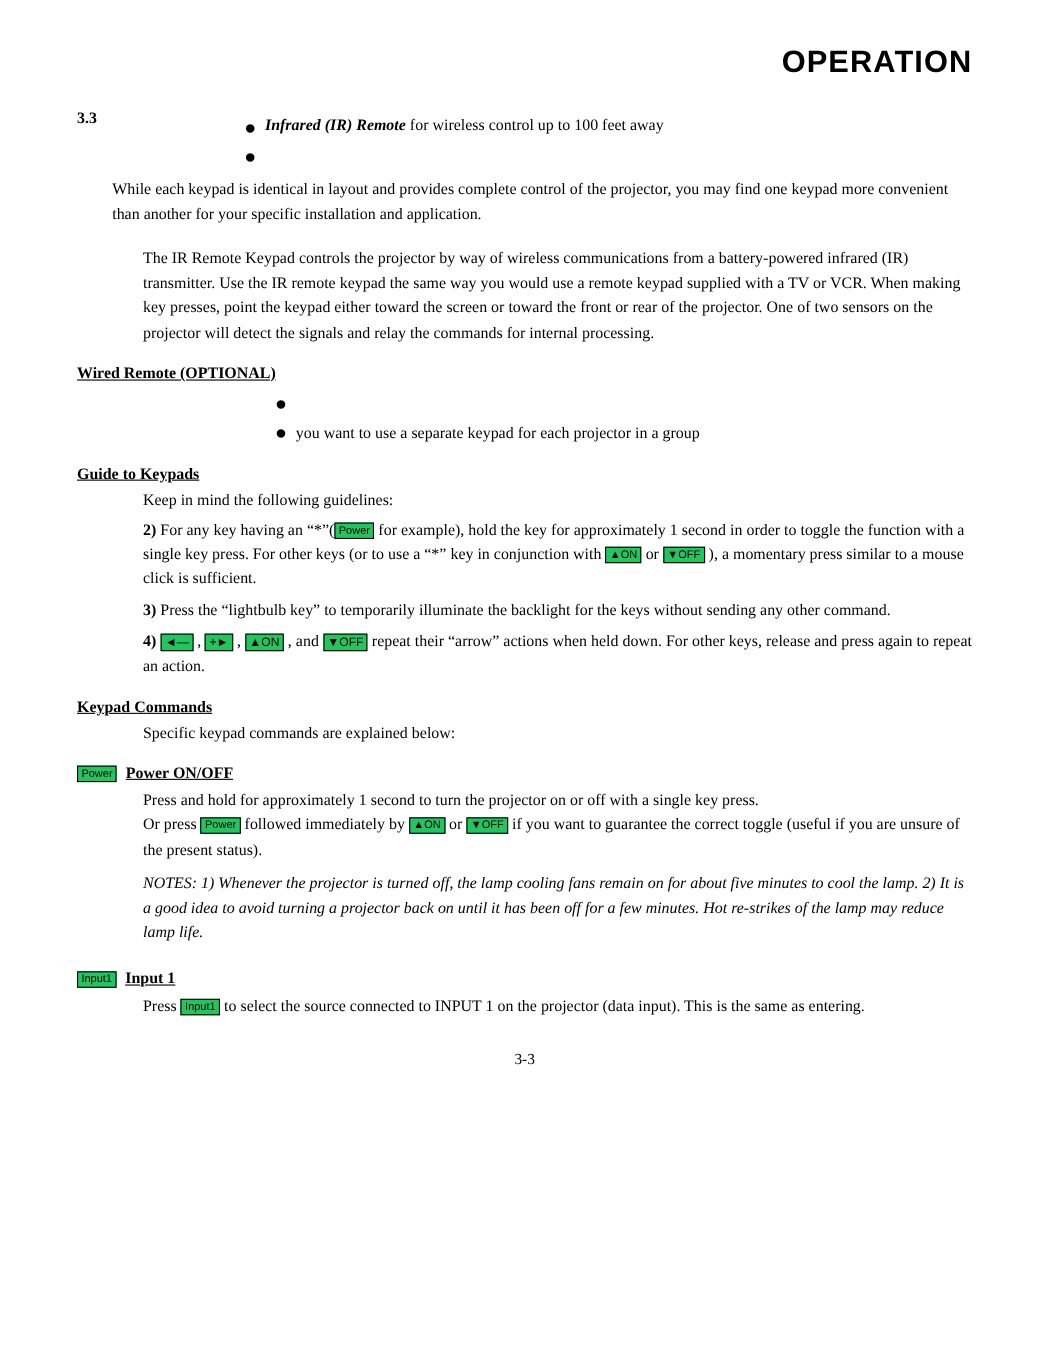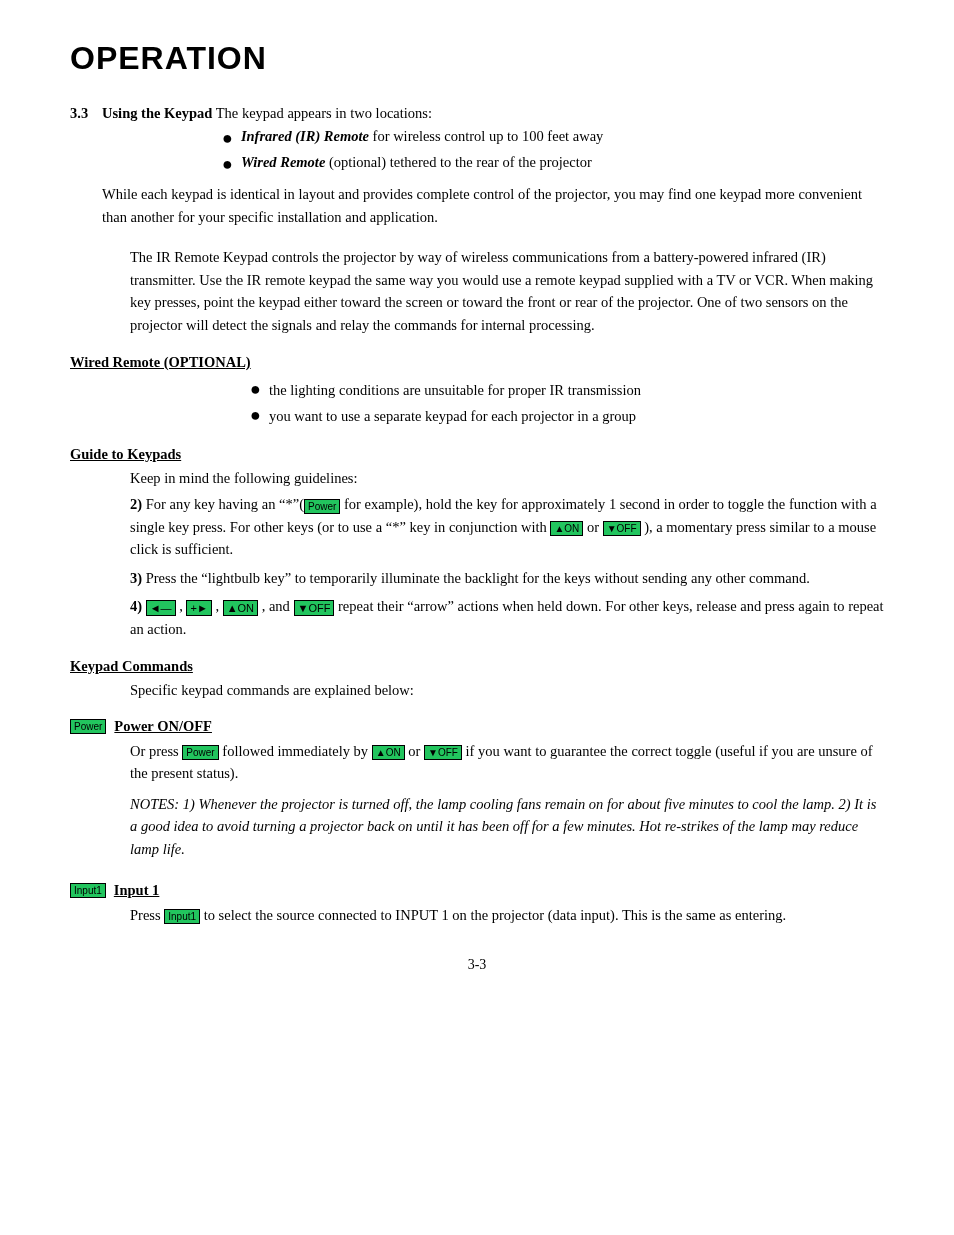--- a/index.html
+++ b/index.html
@@ -6,25 +6,26 @@
     body {
       background: #fff;
       font-family: Times New Roman, Times, serif;
       font-size: 14.5px;
       color: #000;
       width: 954px;
       min-height: 1235px;
       padding: 40px 70px 60px 70px;
     }
     h1.page-title {
-      font-size: 32px;
+      font-size: 28px;
       font-weight: bold;
       font-family: Arial, Helvetica, sans-serif;
       margin-bottom: 28px;
       letter-spacing: 1px;
+      text-align: right;
     }
     .section-33 {
       display: flex;
       margin-bottom: 12px;
     }
     .section-33 .num {
       font-weight: bold;
       font-size: 14.5px;
       white-space: nowrap;
       min-width: 32px;
@@ -137,53 +138,47 @@
     p { line-height: 1.55; }
   </style>
 </head>
 <body>
 
 <h1 class="page-title">OPERATION</h1>
 
 <div class="section-33">
   <div class="num">3.3</div>
   <div class="content">
-    <div class="section-header-line">
-      <span class="section-header">Using the Keypad</span>
-      <span>The keypad appears in two locations:</span>
-    </div>
     <ul class="bullet-list">
       <li>
         <span class="bullet-dot">●</span>
         <span><strong><em>Infrared (IR) Remote</em></strong><span> for wireless control up to 100 feet away</span></span>
       </li>
       <li>
         <span class="bullet-dot">●</span>
-        <span><strong><em>Wired Remote</em></strong><span> (optional) tethered to the rear of the projector</span></span>
       </li>
     </ul>
     <p>While each keypad is identical in layout and provides complete control of the projector, you may find one keypad more convenient than another for your specific installation and application.</p>
   </div>
 </div>
 
 <div class="ir-remote-section">
   <div class="sub-section-body">
     <p>The IR Remote Keypad controls the projector by way of wireless communications from a battery-powered infrared (IR) transmitter. Use the IR remote keypad the same way you would use a remote keypad supplied with a TV or VCR. When making key presses, point the keypad either toward the screen or toward the front or rear of the projector. One of two sensors on the projector will detect the signals and relay the commands for internal processing.</p>
   </div>
 </div>
 
 <div>
   <div class="sub-section">
     <span class="sub-section-title">Wired Remote (OPTIONAL)</span>
   </div>
   <div class="sub-section-body">
     <ul class="bullet-list2">
       <li>
         <span class="bullet-dot">●</span>
-        <span>the lighting conditions are unsuitable for proper IR transmission</span>
       </li>
       <li>
         <span class="bullet-dot">●</span>
         <span>you want to use a separate keypad for each projector in a group</span>
       </li>
     </ul>
   </div>
 </div>
 
 <div>
@@ -220,20 +215,21 @@
     <p>Specific keypad commands are explained below:</p>
   </div>
 </div>
 
 <div class="command-section">
   <div class="command-title-row">
     <span class="key-btn key-btn-sm">Power</span>
     <span class="command-title">Power ON/OFF</span>
   </div>
   <div class="command-body">
+    <p>Press and hold for approximately 1 second to turn the projector on or off with a single key press.</p>
     <p>
       <span>Or press </span><span class="key-btn key-btn-sm">Power</span><span> followed immediately by </span><span class="key-btn key-btn-sm">▲ON</span><span> or </span><span class="key-btn key-btn-sm">▼OFF</span><span> if you want to guarantee the correct toggle (useful if you are unsure of the present status).</span>
     </p>
   </div>
   <div class="notes-italic">
     <p>NOTES: 1) Whenever the projector is turned off, the lamp cooling fans remain on for about five minutes to cool the lamp. 2) It is a good idea to avoid turning a projector back on until it has been off for a few minutes. Hot re-strikes of the lamp may reduce lamp life.</p>
   </div>
 </div>
 
 <div class="command-section" style="margin-top:22px;">

